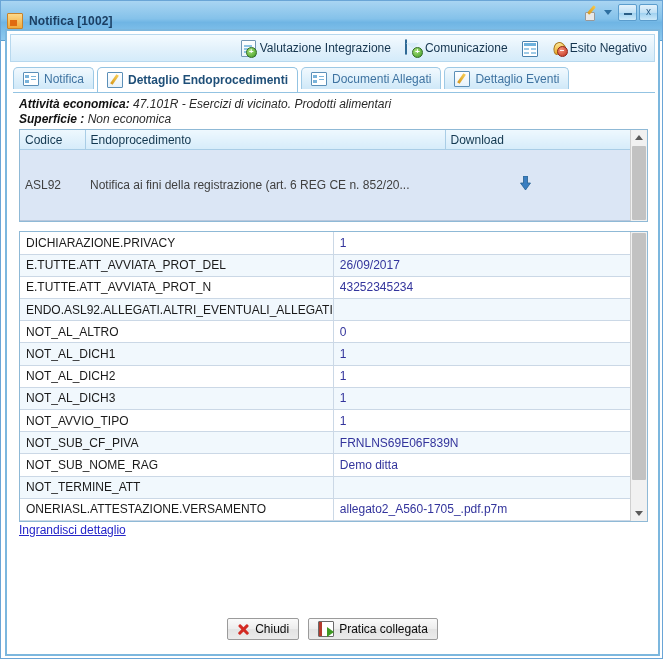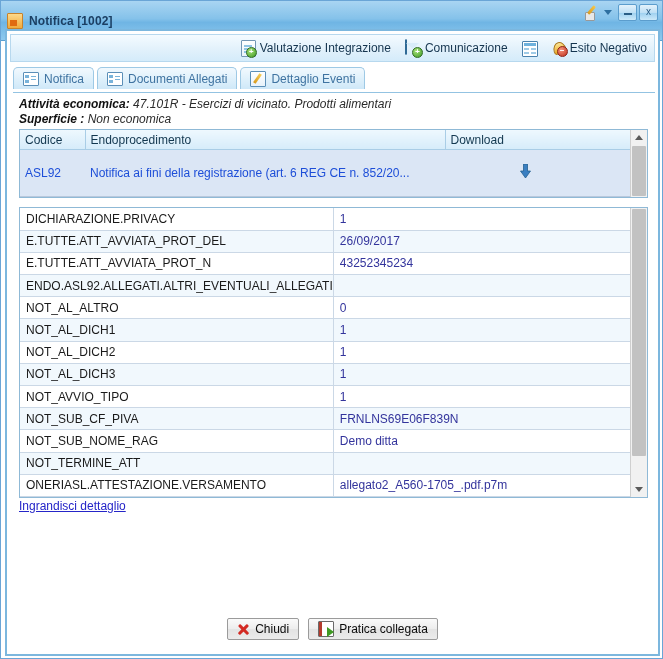--- a/index.html
+++ b/index.html
@@ -324,21 +324,21 @@
     line-height: 14px;
     color: #111;
     font-style: italic;
   }
   .info b { font-weight: bold; }
   .info .val { color: #2b2b2b; }
 
   
   .endo-wrap {
     margin: 3px 10px 0 12px;
-    height: 69px;
+    height: 93px;
     box-sizing: border-box;
     border: 1px solid #8fb9d6;
     background: #ffffff;
     display: flex;
     position: relative;
   }
   .endo-table {
     flex: 1;
     border-collapse: collapse;
     table-layout: fixed;
@@ -356,21 +356,21 @@
     overflow: hidden;
     white-space: nowrap;
   }
   .endo-table td {
     height: 22px;
     padding: 0 0 0 5px;
     background: #dbe6f5;
     border-bottom: 1px solid #b9c8dc;
     overflow: hidden;
     white-space: nowrap;
-    color: #1d4ed8;
+    color: #404040;
   }
   .endo-table td.dl { text-align: left; padding-left: 74px; }
   .endo-scroll {
     width: 16px;
     background: #f1f1f1;
     border-left: 1px solid #cfcfcf;
     position: relative;
     flex: none;
   }
   .sb-arrow {
@@ -548,20 +548,24 @@
             <i class="badge-minus">−</i>
           </span>
         <span>Esito Negativo</span>
       </div>
     </div>
 
     <div class="tabs">
       <div class="tab">
         <span class="ico-tabdoc"></span>
         <span>Notifica</span>
+      </div>
+      <div class="tab active">
+        <span class="ico-tabpen"></span>
+        <span>Dettaglio Endoprocedimenti</span>
       </div>
       <div class="tab">
         <span class="ico-tabdoc"></span>
         <span>Documenti Allegati</span>
       </div>
       <div class="tab">
         <span class="ico-tabpen"></span>
         <span>Dettaglio Eventi</span>
       </div>
     </div>

